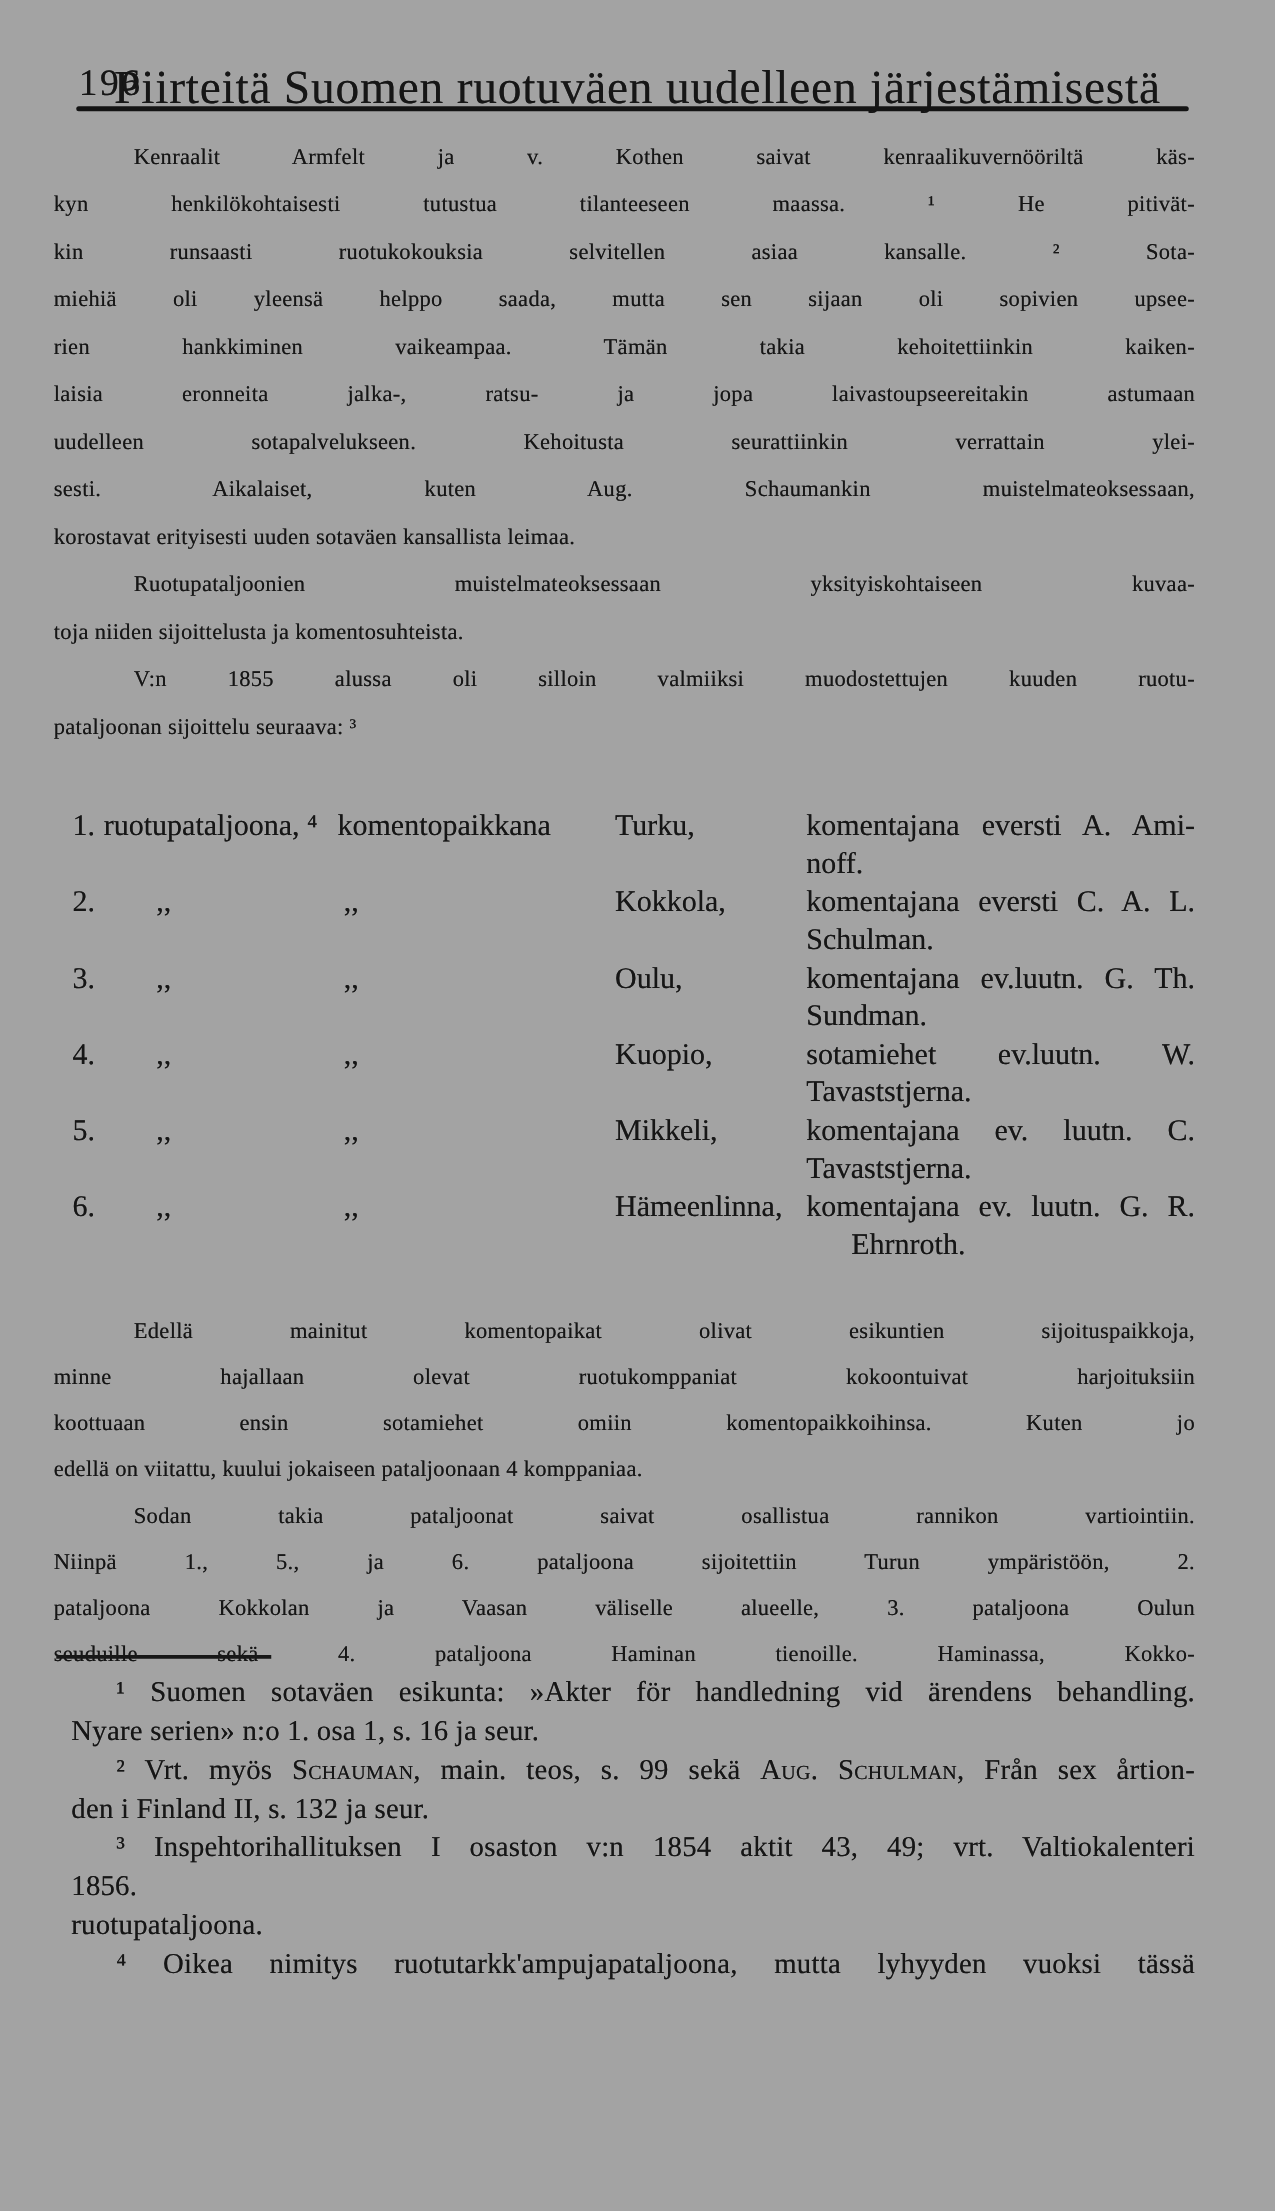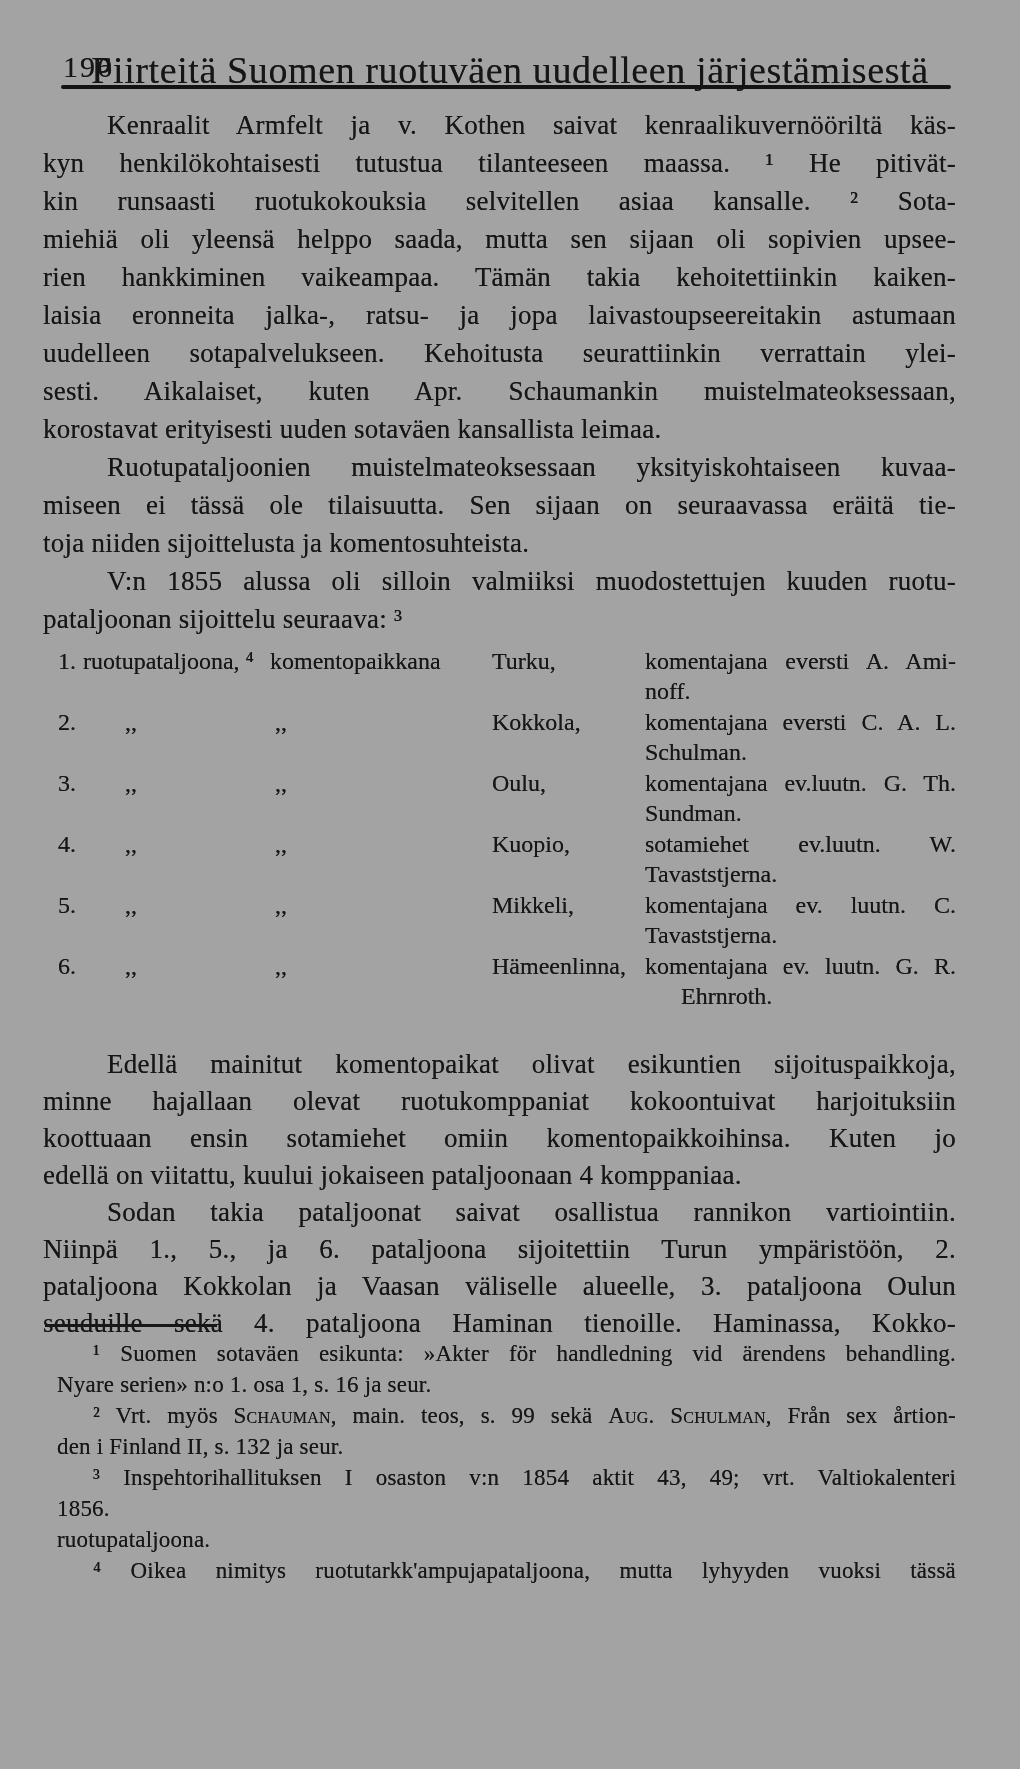--- a/index.html
+++ b/index.html
@@ -11,21 +11,21 @@
   }
   
   .header{position:absolute;top:48px;left:0;width:100%;height:36px;}
   .pagenum{position:absolute;left:63px;top:2px;font-size:30px;letter-spacing:2px;}
   .runtitle{text-align:center;font-size:38px;letter-spacing:.6px;}
   .head-rule{position:absolute;top:85px;left:61px;width:890px;height:4px;background:#141414;border-radius:2px;}
   
   .paras{position:absolute;left:43px;width:913px;}
   .paras-top{top:106px;}
   .paras-bottom{top:1016px;margin-top:30px;}
-  .bline{height:38px;line-height:38px;font-size:27px;letter-spacing:.25px;text-align:justify;white-space:normal;overflow:visible;}
+  .bline{height:38px;line-height:38px;font-size:18px;letter-spacing:.25px;text-align:justify;white-space:normal;overflow:visible;}
   .paras-bottom .bline{height:37px;line-height:37px;}
   .bline.just{text-align-last:justify;}
   .bline.ind{text-indent:64px;}
   
   .blist{position:absolute;top:646px;left:58px;width:900px;font-size:24px;}
   .brow{position:relative;height:61px;}
   .bcell{position:absolute;top:0;line-height:30px;white-space:nowrap;}
   .c-num{left:0;}
   .c-label{left:25px;width:187px;}
   .c-label.ditto{padding-left:42px;}
@@ -56,26 +56,25 @@
 
   <div class="paras paras-top" id="paras-top">
       <div class="para">
         <div class="bline just ind">Kenraalit Armfelt ja v. Kothen saivat kenraalikuvernööriltä käs-</div>
         <div class="bline just">kyn henkilökohtaisesti tutustua tilanteeseen maassa. ¹  He pitivät-</div>
         <div class="bline just">kin runsaasti ruotukokouksia selvitellen asiaa kansalle. ²  Sota-</div>
         <div class="bline just">miehiä oli yleensä helppo saada, mutta sen sijaan oli sopivien upsee-</div>
         <div class="bline just">rien hankkiminen vaikeampaa. Tämän takia kehoitettiinkin kaiken-</div>
         <div class="bline just">laisia eronneita jalka-, ratsu- ja jopa laivastoupseereitakin astumaan</div>
         <div class="bline just">uudelleen sotapalvelukseen. Kehoitusta seurattiinkin verrattain ylei-</div>
-        <div class="bline just">sesti. Aikalaiset, kuten Apr. Schaumankin muistelmateoksessaan,</div>
+        <div class="bline just">sesti. Aikalaiset, kuten Aug. Schaumankin muistelmateoksessaan,</div>
         <div class="bline">korostavat erityisesti uuden sotaväen kansallista leimaa.</div>
       </div>
       <div class="para">
         <div class="bline just ind">Ruotupataljoonien muistelmateoksessaan yksityiskohtaiseen kuvaa-</div>
-        <div class="bline just">miseen ei tässä ole tilaisuutta. Sen sijaan on seuraavassa eräitä tie-</div>
         <div class="bline">toja niiden sijoittelusta ja komentosuhteista.</div>
       </div>
       <div class="para">
         <div class="bline just ind">V:n 1855 alussa oli silloin valmiiksi muodostettujen kuuden ruotu-</div>
         <div class="bline">pataljoonan sijoittelu seuraava: ³</div>
       </div>
     </div>
 
   <div class="blist" id="battalion-list">
       <div class="brow">

